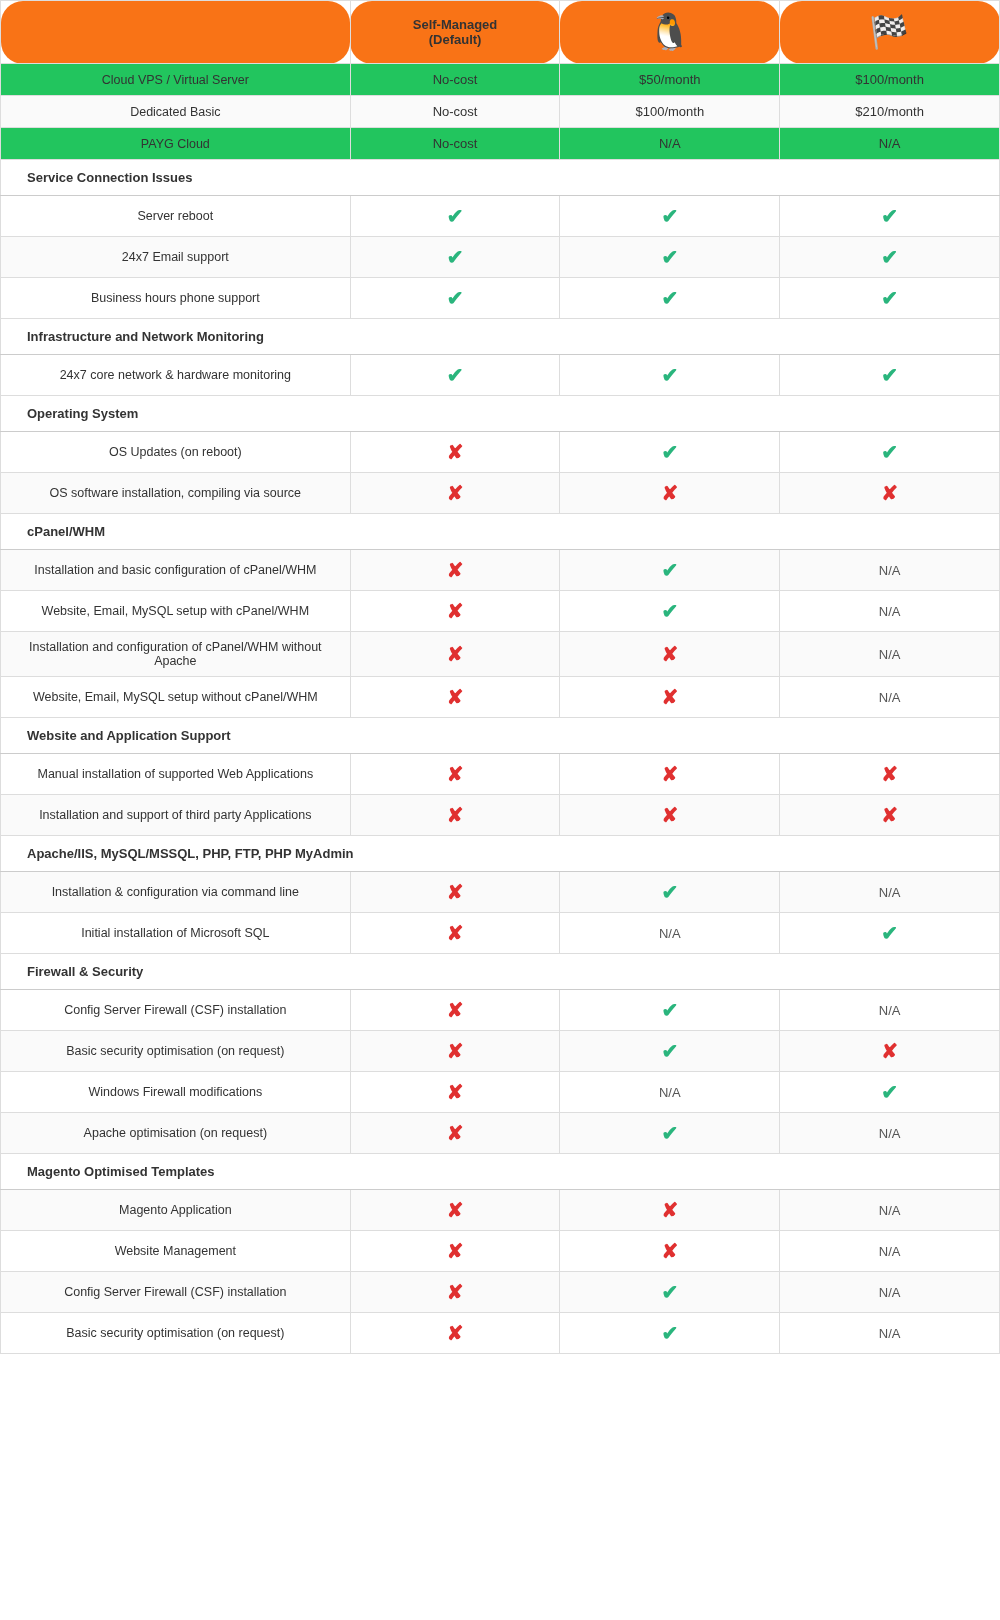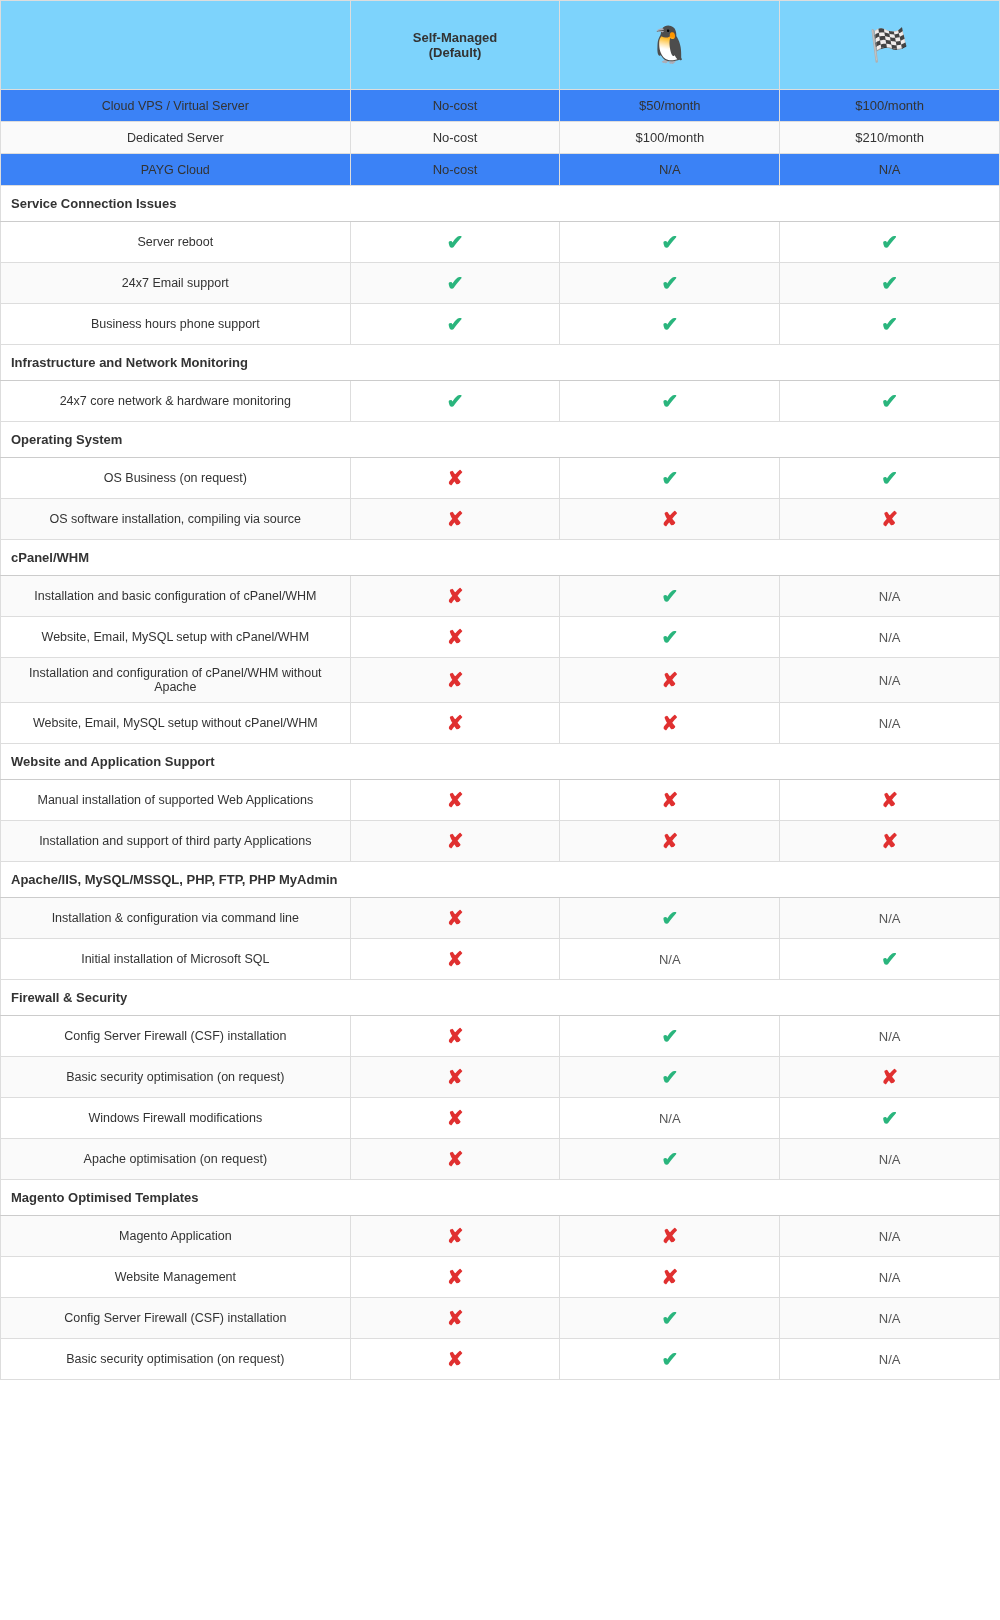--- a/index.html
+++ b/index.html
@@ -22,30 +22,31 @@
     td:first-child {
       text-align: center;
       font-size: 12.5px;
     }
     th {
       background: #f5f5f5;
       font-weight: bold;
       font-size: 13px;
     }
     .header-row th {
-      background: #7dd3fc;
-      font-size: 13px;
-      padding: 23px 6px;
+      background: #f97316;
+      font-size: 13px;
+      padding: 10px 6px;
+      border-radius: 22px;
     }
     .section-header td {
       background: #fff;
       font-weight: bold;
       font-size: 13px;
       text-align: left;
-      padding: 10px 10px;
+      padding: 10px 26px;
       border-top: 1px solid #ccc;
       border-bottom: 1px solid #ccc;
     }
     .section-header td:first-child {
       text-align: left;
     }
     .data-row td {
       background: #fff;
     }
     .data-row:nth-child(even) td {
@@ -59,21 +60,21 @@
     .cross {
       color: #e03030;
       font-size: 20px;
       font-weight: bold;
     }
     .na {
       color: #555;
       font-size: 13px;
     }
     .price-row td {
-      background: #3b82f6;
+      background: #22c55e;
     }
     .price-row:nth-child(even) td {
       background: #fafafa;
     }
   </style>
 </head>
 <body>
 
 <table id="main-table">
   <thead>
@@ -91,21 +92,21 @@
     </tr>
   </thead>
   <tbody id="table-body">
   <tr class="price-row">
     <td>Cloud VPS / Virtual Server</td>
     <td>No-cost</td>
     <td>$50/month</td>
     <td>$100/month</td>
   </tr>
       <tr class="price-row">
-    <td>Dedicated Server</td>
+    <td>Dedicated Basic</td>
     <td>No-cost</td>
     <td>$100/month</td>
     <td>$210/month</td>
   </tr>
       <tr class="price-row">
     <td>PAYG Cloud</td>
     <td>No-cost</td>
     <td>N/A</td>
     <td>N/A</td>
   </tr>
@@ -136,21 +137,21 @@
       <tr class="data-row">
       <td>24x7 core network &amp; hardware monitoring</td>
       <td><span class="check">✔</span></td>
       <td><span class="check">✔</span></td>
       <td><span class="check">✔</span></td>
     </tr>
       <tr class="section-header">
     <td colspan="4">Operating System</td>
   </tr>
       <tr class="data-row">
-      <td>OS Business (on request)</td>
+      <td>OS Updates (on reboot)</td>
       <td><span class="cross">✘</span></td>
       <td><span class="check">✔</span></td>
       <td><span class="check">✔</span></td>
     </tr>
       <tr class="data-row">
       <td>OS software installation, compiling via source</td>
       <td><span class="cross">✘</span></td>
       <td><span class="cross">✘</span></td>
       <td><span class="cross">✘</span></td>
     </tr>

